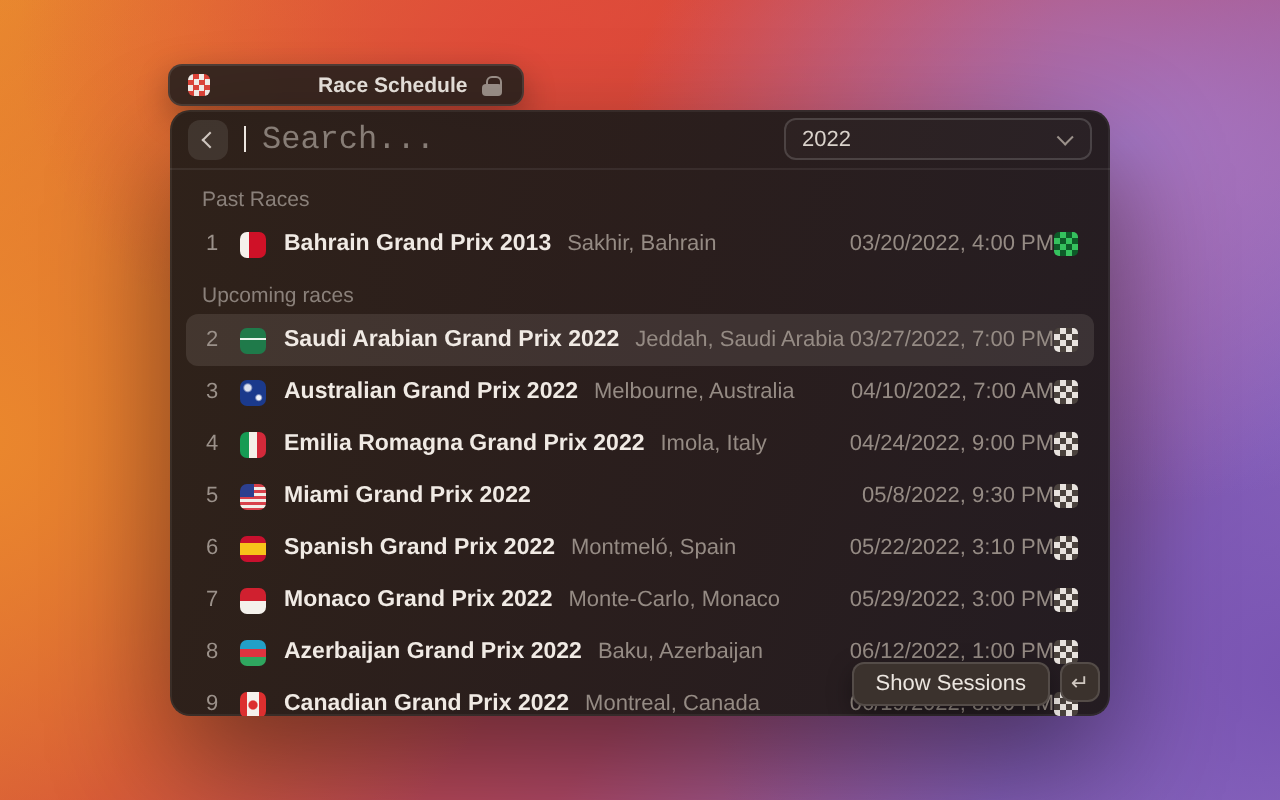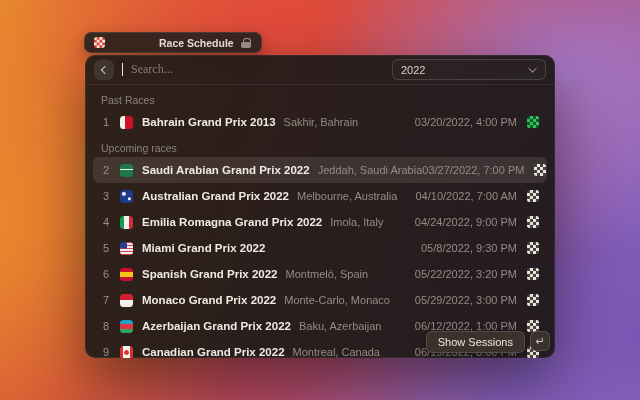--- a/index.html
+++ b/index.html
@@ -42,40 +42,40 @@
     background:linear-gradient(100deg, rgba(41,31,25,.97), rgba(33,26,29,.97));
     box-shadow:0 25px 60px rgba(0,0,0,.45), inset 0 0 0 1px rgba(255,255,255,.06);
   }
   .win-header { display:flex; align-items:center; height:29px; padding:0 9px; gap:8px; }
   .back-btn { width:20px; height:20px; border-radius:6px; background:rgba(255,255,255,.09);
     display:flex; align-items:center; justify-content:center; flex-shrink:0; cursor:pointer; }
   .chevron-left { width:6px; height:6px; border-left:1.5px solid #cfc7c0; border-bottom:1.5px solid #cfc7c0;
     transform:rotate(45deg); margin-left:2px; }
   .caret { width:1px; height:13px; background:#ece6e0; flex-shrink:0; }
   input.search { flex:1; min-width:0; background:transparent; border:none; outline:none;
-    color:#ece6e0; font-size:12px; font-family:Liberation Serif, serif; padding:0; }
+    color:#ece6e0; font-size:16px; font-family:Liberation Mono, monospace; padding:0; }
   input.search::placeholder { color:#877d76; }
   .dropdown { width:154px; height:21px; flex-shrink:0; border:1px solid rgba(255,255,255,.15);
     border-radius:6px; display:flex; align-items:center; padding:0 8px; gap:18px;
     color:#d9d2cb; font-size:11px; background:rgba(255,255,255,.02); cursor:pointer; }
   .dropdown .val { flex:1; }
   .chevron-down { width:6px; height:6px; border-left:1.5px solid #9b918a; border-bottom:1.5px solid #9b918a;
     transform:rotate(-45deg) translateY(-2px); }
   .divider { height:1px; background:rgba(255,255,255,.07); }
 
   .list { padding:2px 8px 0; }
   .section-label { font-size:10.5px; color:#8a807a; padding:7px 8px 3px; }
   .row { display:flex; align-items:center; height:26px; border-radius:6px; padding:0 8px; cursor:pointer; }
   .row.selected { background:rgba(255,245,235,.10); }
   .num { width:10px; font-size:11px; color:#9b918a; text-align:center; flex-shrink:0; }
   .flag { width:13px; height:13px; border-radius:3.5px; margin:0 9px; flex-shrink:0; }
   .title { font-size:11.5px; font-weight:700; color:#f0eae4; margin-right:8px; white-space:nowrap; }
   .loc { font-size:11px; color:#958b84; white-space:nowrap;text-align:center; }
   .sp { flex:1; }
-  .date { font-size:11px; color:#958b84; margin-right:10px; white-space:nowrap; }
+  .date { font-size:11px; color:#958b84; white-space:nowrap; }
   .chk { width:12px; height:12px; border-radius:2.5px; background-size:6px 6px; flex-shrink:0; }
   .chk-green { background-image:conic-gradient(#35c25e 0 25%, #0d5b28 0 50%, #35c25e 0 75%, #0d5b28 0); }
   .chk-gray  { background-image:conic-gradient(#e8e3de 0 25%, #4a423d 0 50%, #e8e3de 0 75%, #4a423d 0); }
 
   
   .flag-bahrain { background:linear-gradient(90deg, #f5f1ec 0 35%, #cf1127 35%); }
   .flag-saudi-arabia { background:linear-gradient(180deg, #1f7a4a 0 40%, #e9f5ee 40% 48%, #1f7a4a 48%); }
   .flag-australia { background:
       radial-gradient(circle at 72% 68%, rgba(255,255,255,.95) 0 1px, transparent 2px),
       radial-gradient(circle at 30% 30%, rgba(255,255,255,.85) 0 1.5px, transparent 2.5px),
@@ -171,21 +171,21 @@
         <span class="sp"></span>
         <span class="date">05/8/2022, 9:30 PM</span>
         <span class="chk chk-gray"></span>
       </div>
       <div class="row">
         <span class="num">6</span>
         <span class="flag flag-spain"></span>
         <span class="title">Spanish Grand Prix 2022</span>
         <span class="loc">Montmeló, Spain</span>
         <span class="sp"></span>
-        <span class="date">05/22/2022, 3:20 PM</span>
+        <span class="date">05/22/2022, 3:10 PM</span>
         <span class="chk chk-gray"></span>
       </div>
       <div class="row">
         <span class="num">7</span>
         <span class="flag flag-monaco"></span>
         <span class="title">Monaco Grand Prix 2022</span>
         <span class="loc">Monte-Carlo, Monaco</span>
         <span class="sp"></span>
         <span class="date">05/29/2022, 3:00 PM</span>
         <span class="chk chk-gray"></span>

